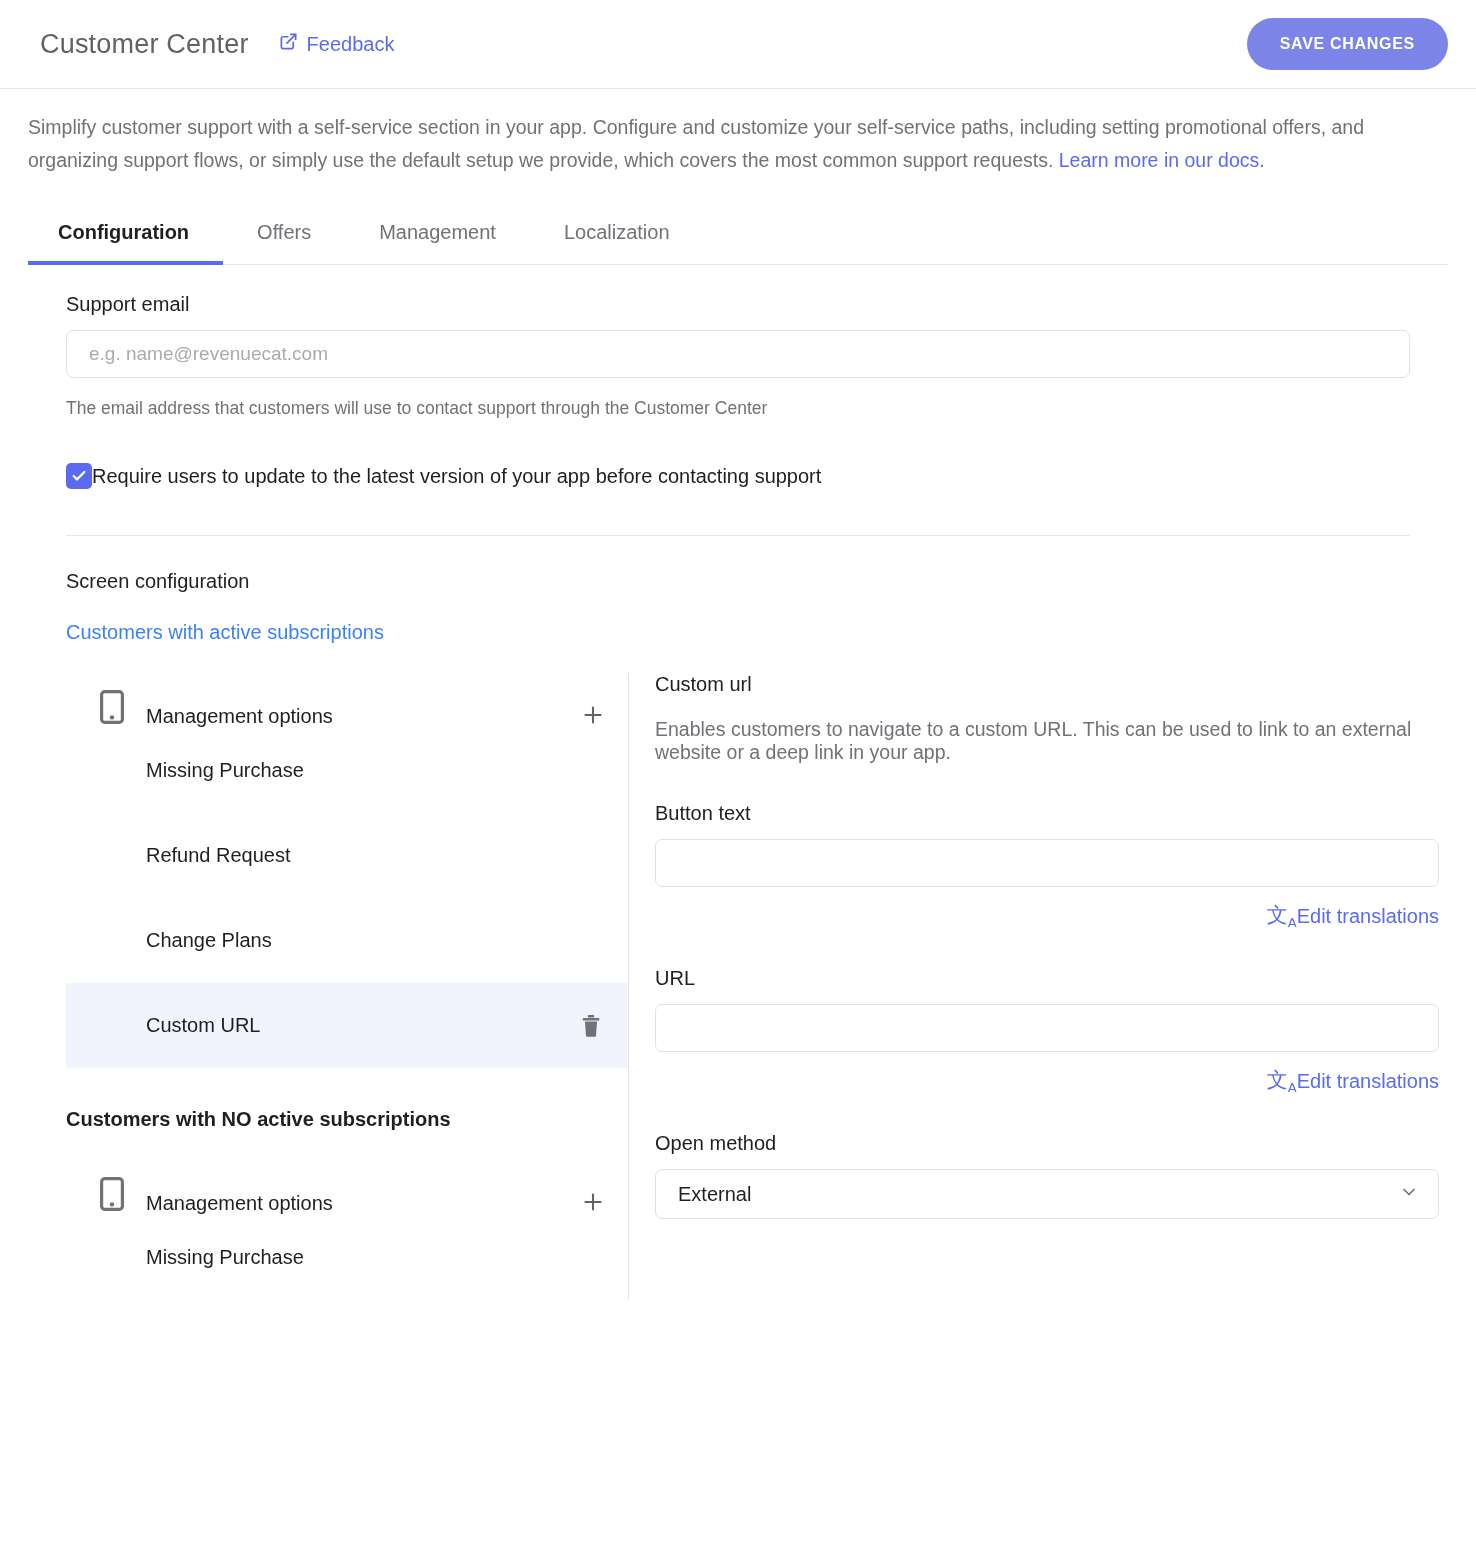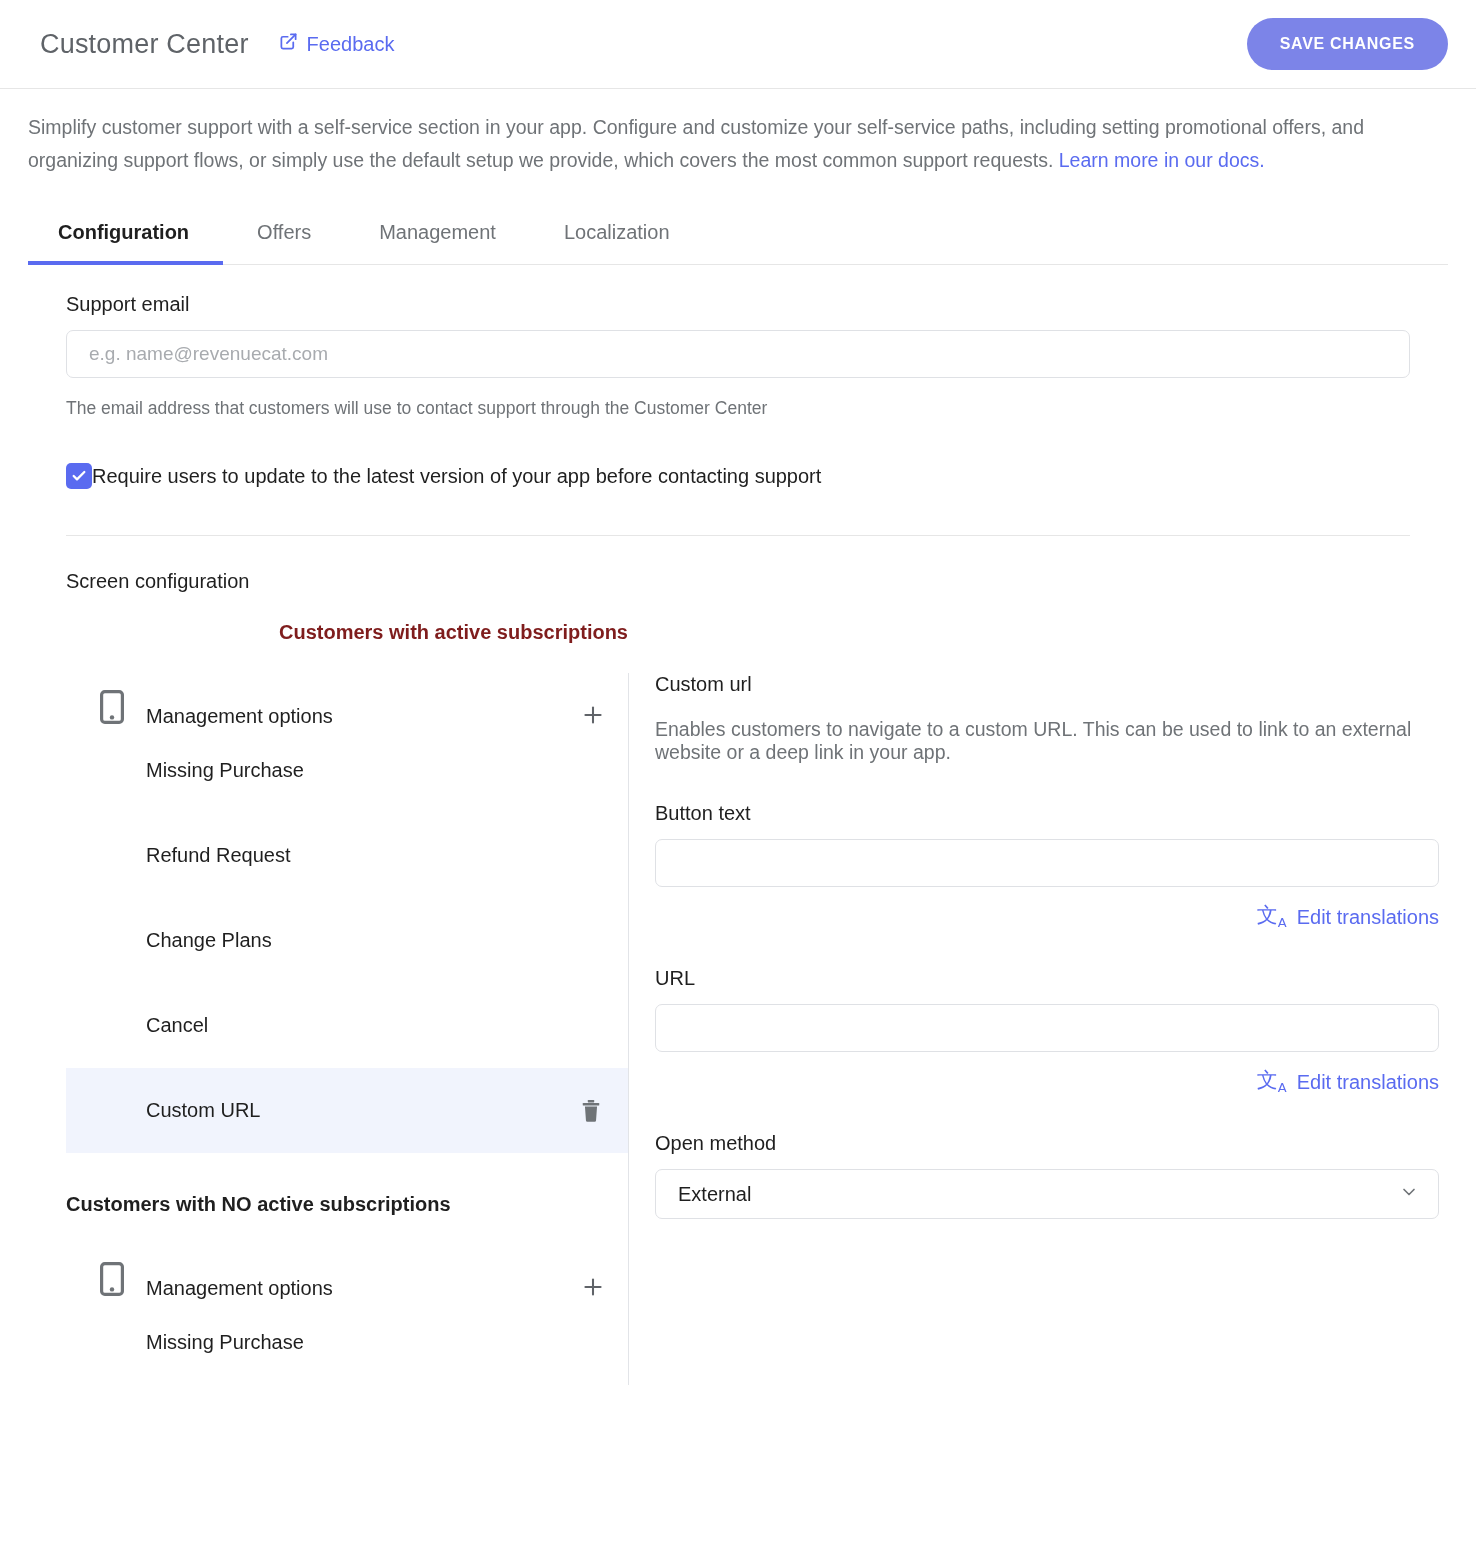--- a/index.html
+++ b/index.html
@@ -176,24 +176,23 @@
   .col-left { width: 562px; flex: none; }
   .col-right {
     flex: 1;
     border-left: 1px solid #e2e4e8;
     padding-left: 26px;
     margin-left: 0;
     margin-top: 52px;
   }
   .group-title {
     font-size: 20px;
-    font-weight: 700;
-    color: #7f1d1d;
+    font-weight: 400;
+    color: #3b82f6;
     margin-bottom: 10px;
-    text-align: right;
   }
   .mgmt-row {
     display: flex;
     align-items: flex-end;
     height: 74px;
     padding-left: 34px;
     padding-right: 22px;
     box-sizing: border-box;
   }
   .phone-icon { flex: none; margin-right: 22px; }
@@ -244,22 +243,21 @@
     outline: none;
   }
   .translate-row {
     width: 784px;
     display: flex;
     justify-content: flex-end;
     margin-top: 18px;
   }
   .translate-link {
     display: flex;
-    align-items: flex-end;
-    gap: 10px;
+    align-items: flex-start;
     color: #5a6bf0;
     font-size: 20px;
     cursor: pointer;
     text-decoration: none;
   }
   .translate-glyph {
     font-size: 21px;
     font-family: "DejaVu Sans", sans-serif;
     line-height: 1;
   }
@@ -367,23 +365,20 @@
 
         <div class="opt-row">
           <span class="opt-label">Missing Purchase</span>
         </div>
         <div class="opt-row">
           <span class="opt-label">Refund Request</span>
         </div>
         <div class="opt-row">
           <span class="opt-label">Change Plans</span>
         </div>
-        <div class="opt-row">
-          <span class="opt-label">Cancel</span>
-        </div>
         <div class="opt-row selected">
           <span class="opt-label">Custom URL</span>
           <button class="trash-btn">
             <svg width="22" height="26" viewBox="0 0 24 26" fill="#6f7377">
               <rect x="8.5" y="1" width="7" height="2.6" rx="0.6"></rect>
               <rect x="3" y="4.2" width="18" height="2.9" rx="0.7"></rect>
               <path d="M5.4 8.2h13.2l-1.1 15.2a1.5 1.5 0 0 1-1.5 1.4H8a1.5 1.5 0 0 1-1.5-1.4z"></path>
             </svg>
           </button>
         </div>

